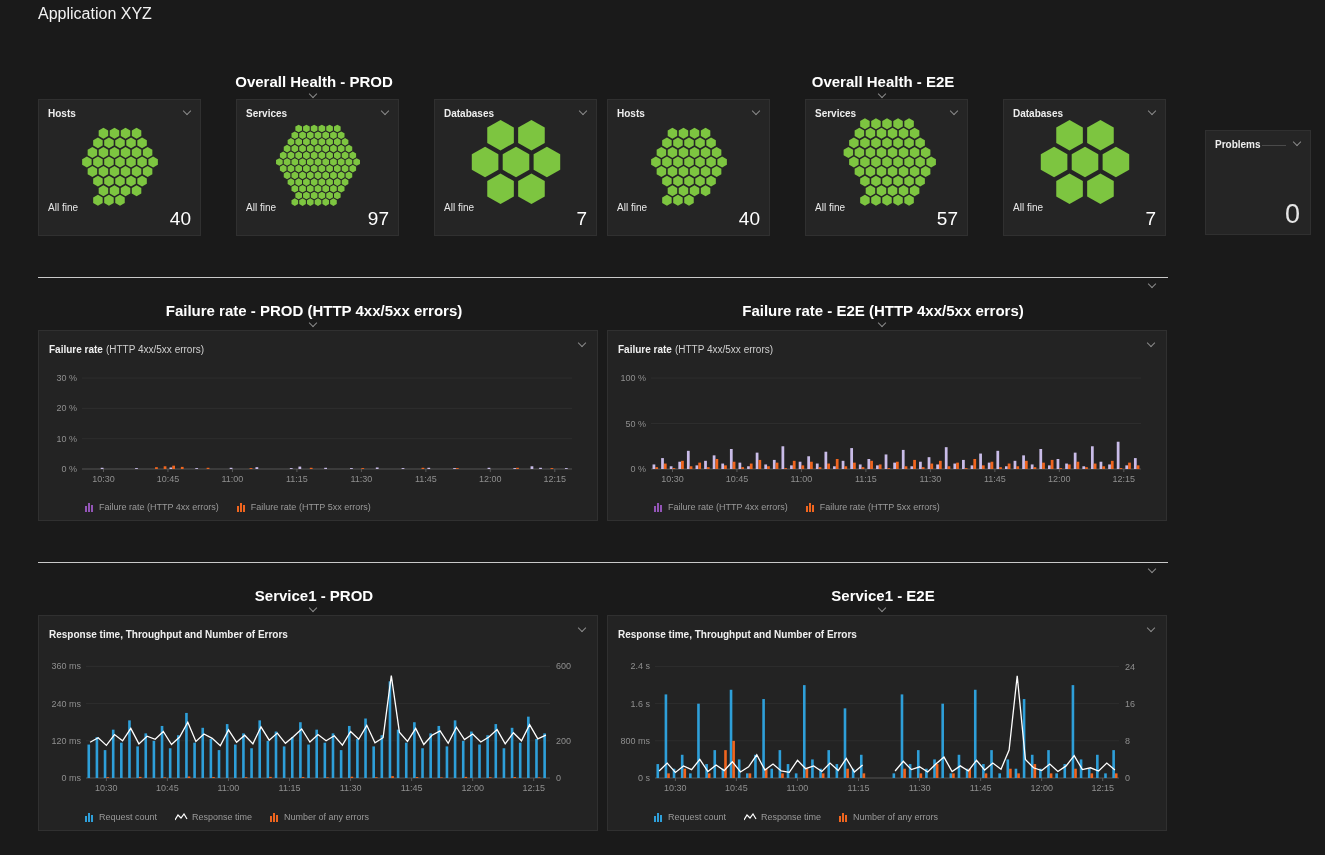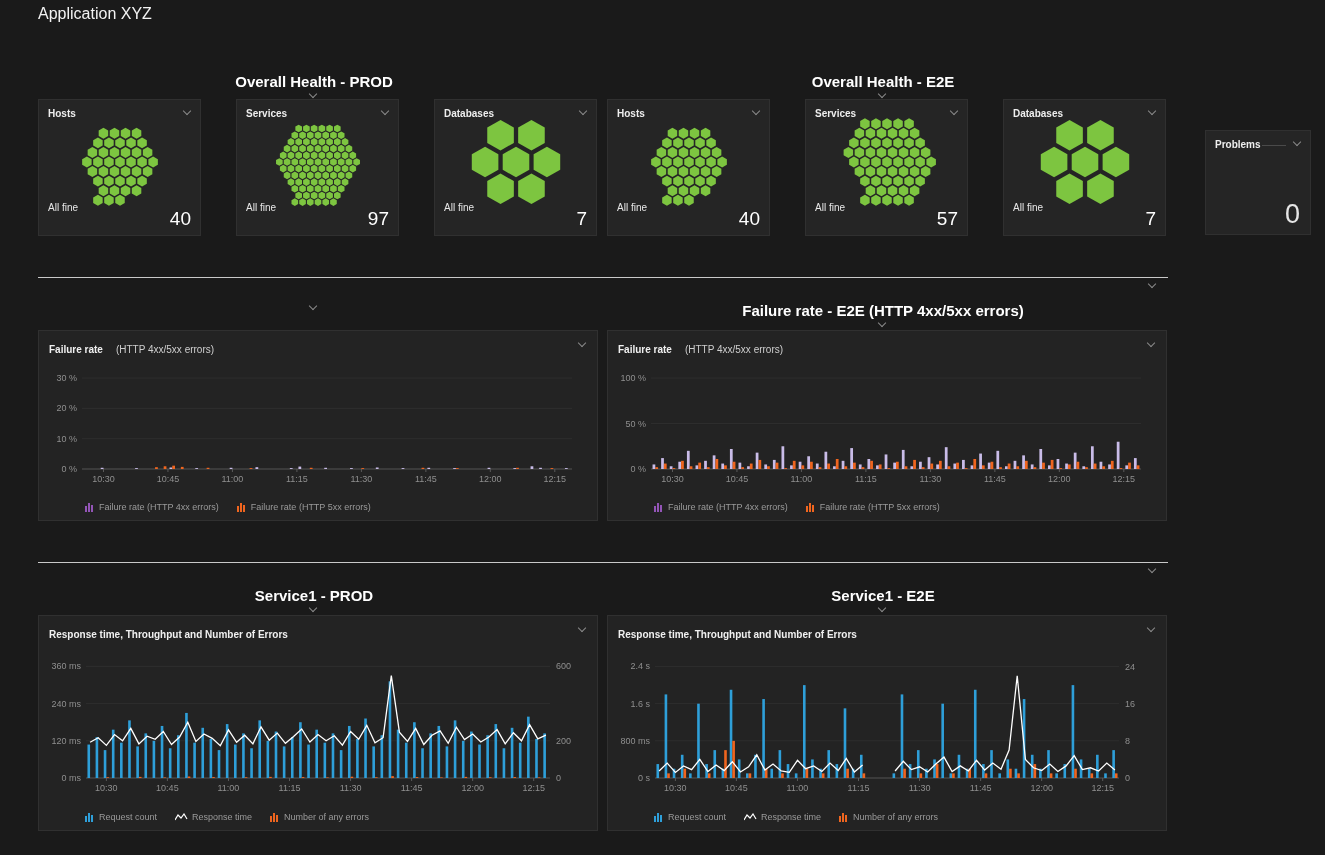--- a/index.html
+++ b/index.html
@@ -44,21 +44,21 @@
 
   .divider { position:absolute; left:38px; width:1130px; height:1px; background:#c9c9c9; }
   .divider-chev { position:absolute; }
 
   .chart-tile {
     position:absolute; width:560px;
     background:#232323; border:1px solid #303030;
   }
   .ct-header { padding:8px 8px 4px 10px; display:flex; justify-content:space-between; align-items:flex-start; }
   .ct-title { font-size:10px; font-weight:bold; color:#f0f0f0; }
-  .ct-suffix { font-size:10px; color:#cfcfcf; margin-left:13px; }
+  .ct-suffix { font-size:10px; color:#cfcfcf; margin-left:3px; }
   .plot { display:block; margin-left:5px; }
   .legend { position:absolute; left:46px; bottom:8px; display:flex; gap:18px; font-size:9px; color:#9a9a9a; }
   .legend-item { display:flex; align-items:center; gap:4px; cursor:pointer; }
   .legend-swatch { display:inline-flex; align-items:flex-end; }
 </style>
 </head>
 <body>
 
 <div class="page-title">Application XYZ</div>
 
@@ -373,20 +373,21 @@
   <span class="t-label">Problems</span>
   <span class="problems-line"></span>
   <span class="chev t-chev"></span>
   <span class="p-count">0</span>
 </div>
 
 <div class="divider" style="top:277px;"></div>
 <span class="chev divider-chev" style="left:1147px; top:280px;"></span>
 
 <div class="section-header" style="left:38px; top:302px; width:552px;">
+  <span class="section-title">Failure rate - PROD (HTTP 4xx/5xx errors)</span>
   <span class="chev"></span>
 </div>
 <div class="section-header" style="left:607px; top:302px; width:552px;">
   <span class="section-title">Failure rate - E2E (HTTP 4xx/5xx errors)</span>
   <span class="chev"></span>
 </div>
 
 <div class="chart-tile" style="left:38px; top:330px; height:191px;">
   <div class="ct-header">
     <div>

